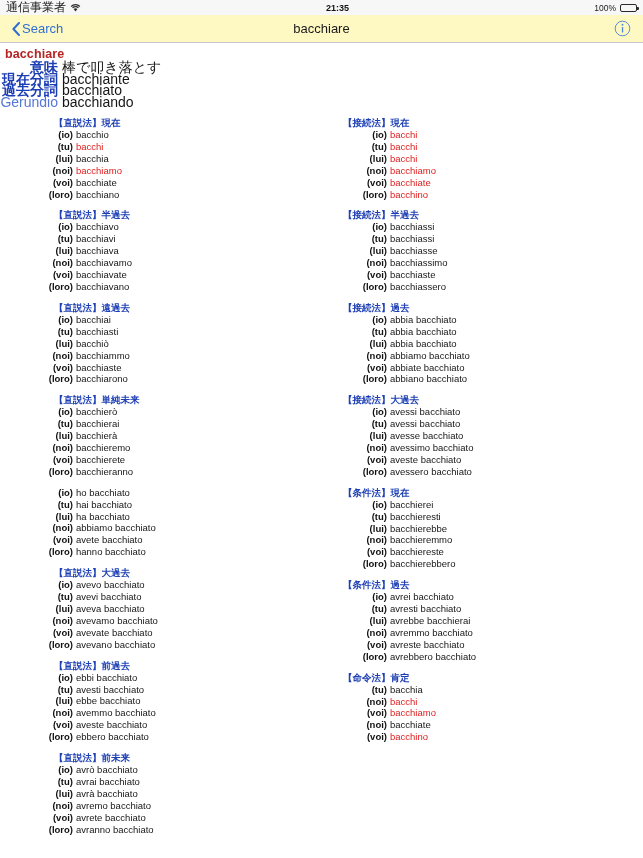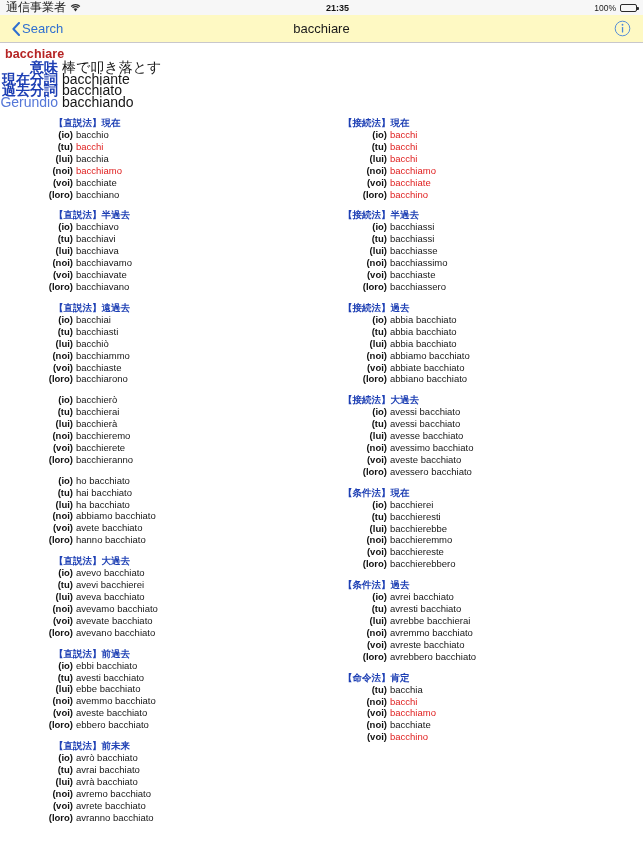--- a/index.html
+++ b/index.html
@@ -302,20 +302,21 @@
                 <td class="form">bacchiaste</td>
               </tr>
               <tr>
                 <td class="pron">(loro)</td>
                 <td class="form">bacchiarono</td>
               </tr>
             </tbody>
           </table>
         </div>
         <div class="block">
+          <div class="block-title">【直説法】単純未来</div>
           <table class="conj-table">
             <tbody>
               <tr>
                 <td class="pron">(io)</td>
                 <td class="form">bacchierò</td>
               </tr>
               <tr>
                 <td class="pron">(tu)</td>
                 <td class="form">bacchierai</td>
               </tr>
@@ -371,21 +372,21 @@
         <div class="block">
           <div class="block-title">【直説法】大過去</div>
           <table class="conj-table">
             <tbody>
               <tr>
                 <td class="pron">(io)</td>
                 <td class="form">avevo bacchiato</td>
               </tr>
               <tr>
                 <td class="pron">(tu)</td>
-                <td class="form">avevi bacchierei</td>
+                <td class="form">avevi bacchiato</td>
               </tr>
               <tr>
                 <td class="pron">(lui)</td>
                 <td class="form">aveva bacchiato</td>
               </tr>
               <tr>
                 <td class="pron">(noi)</td>
                 <td class="form">avevamo bacchiato</td>
               </tr>
               <tr>

